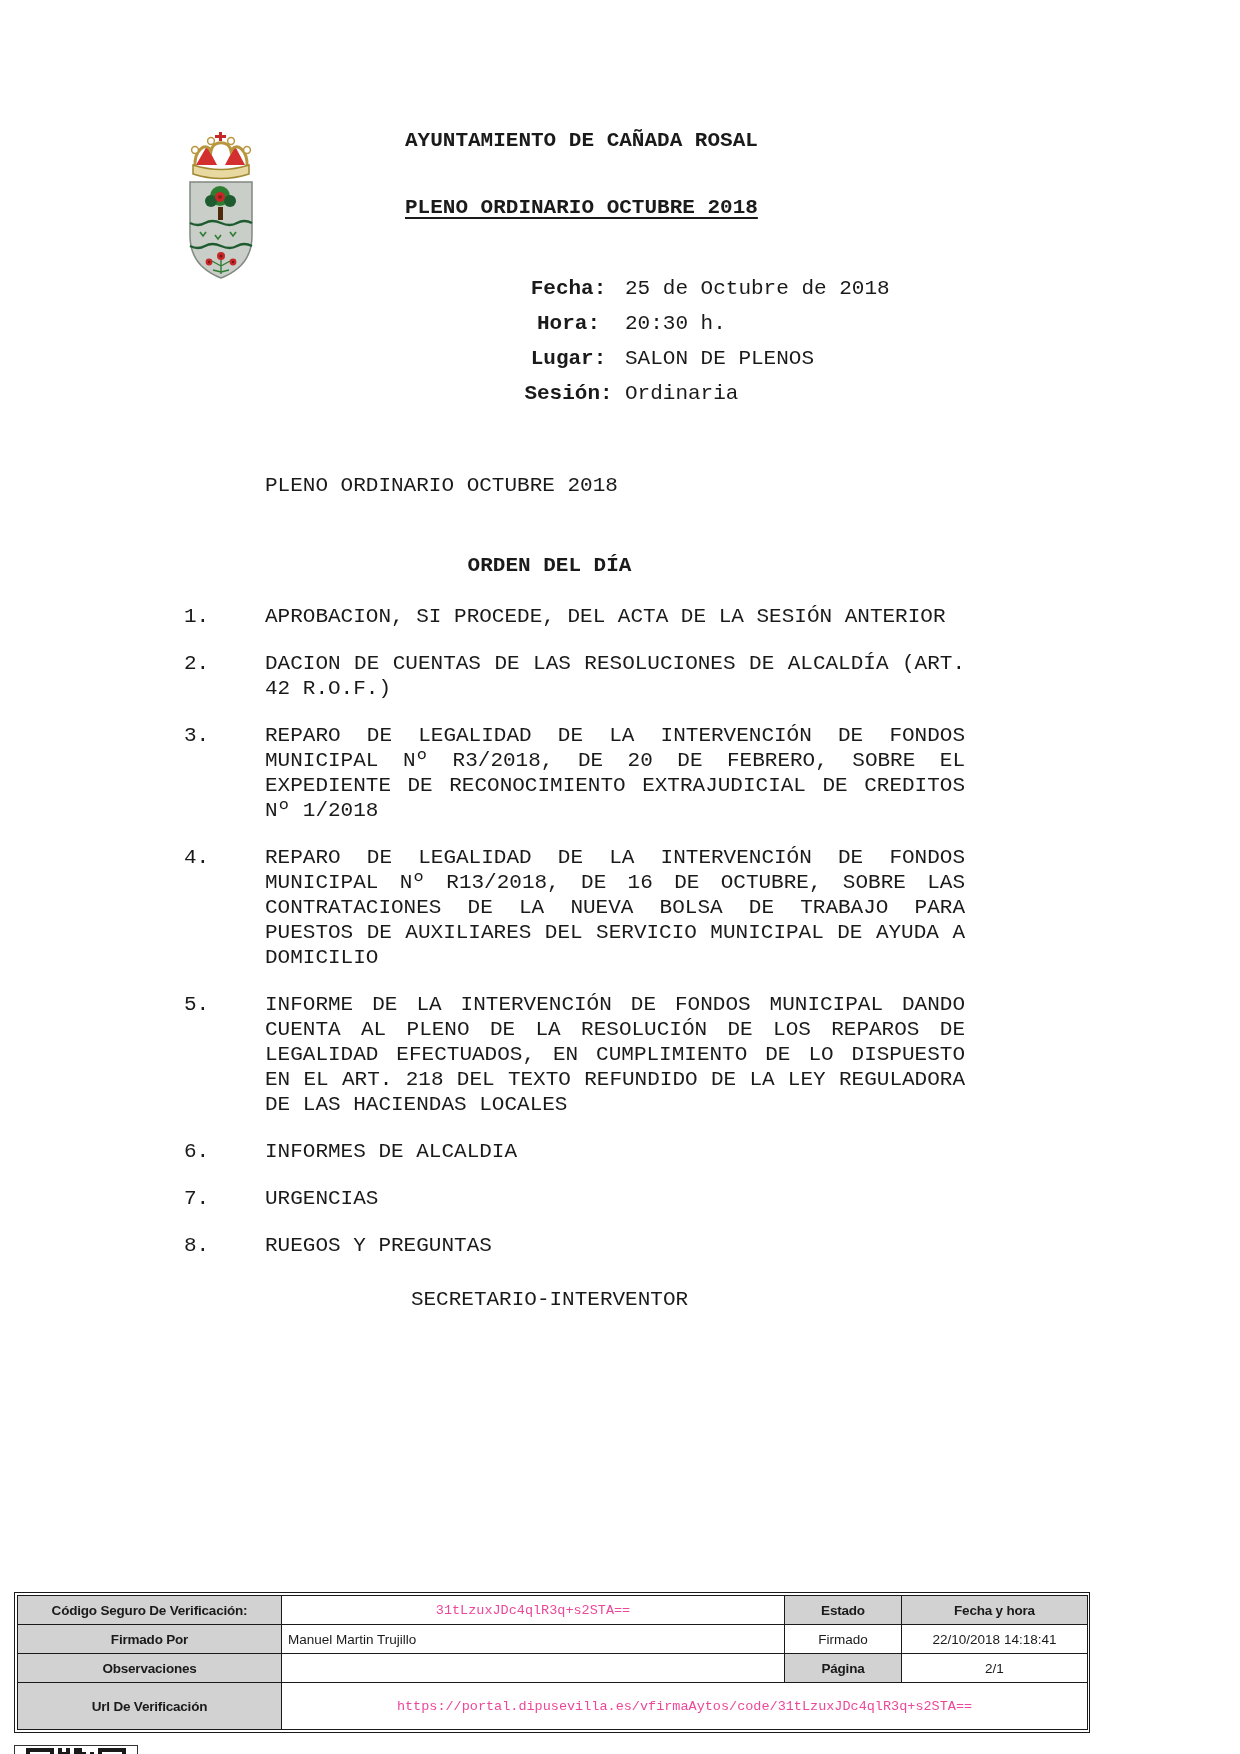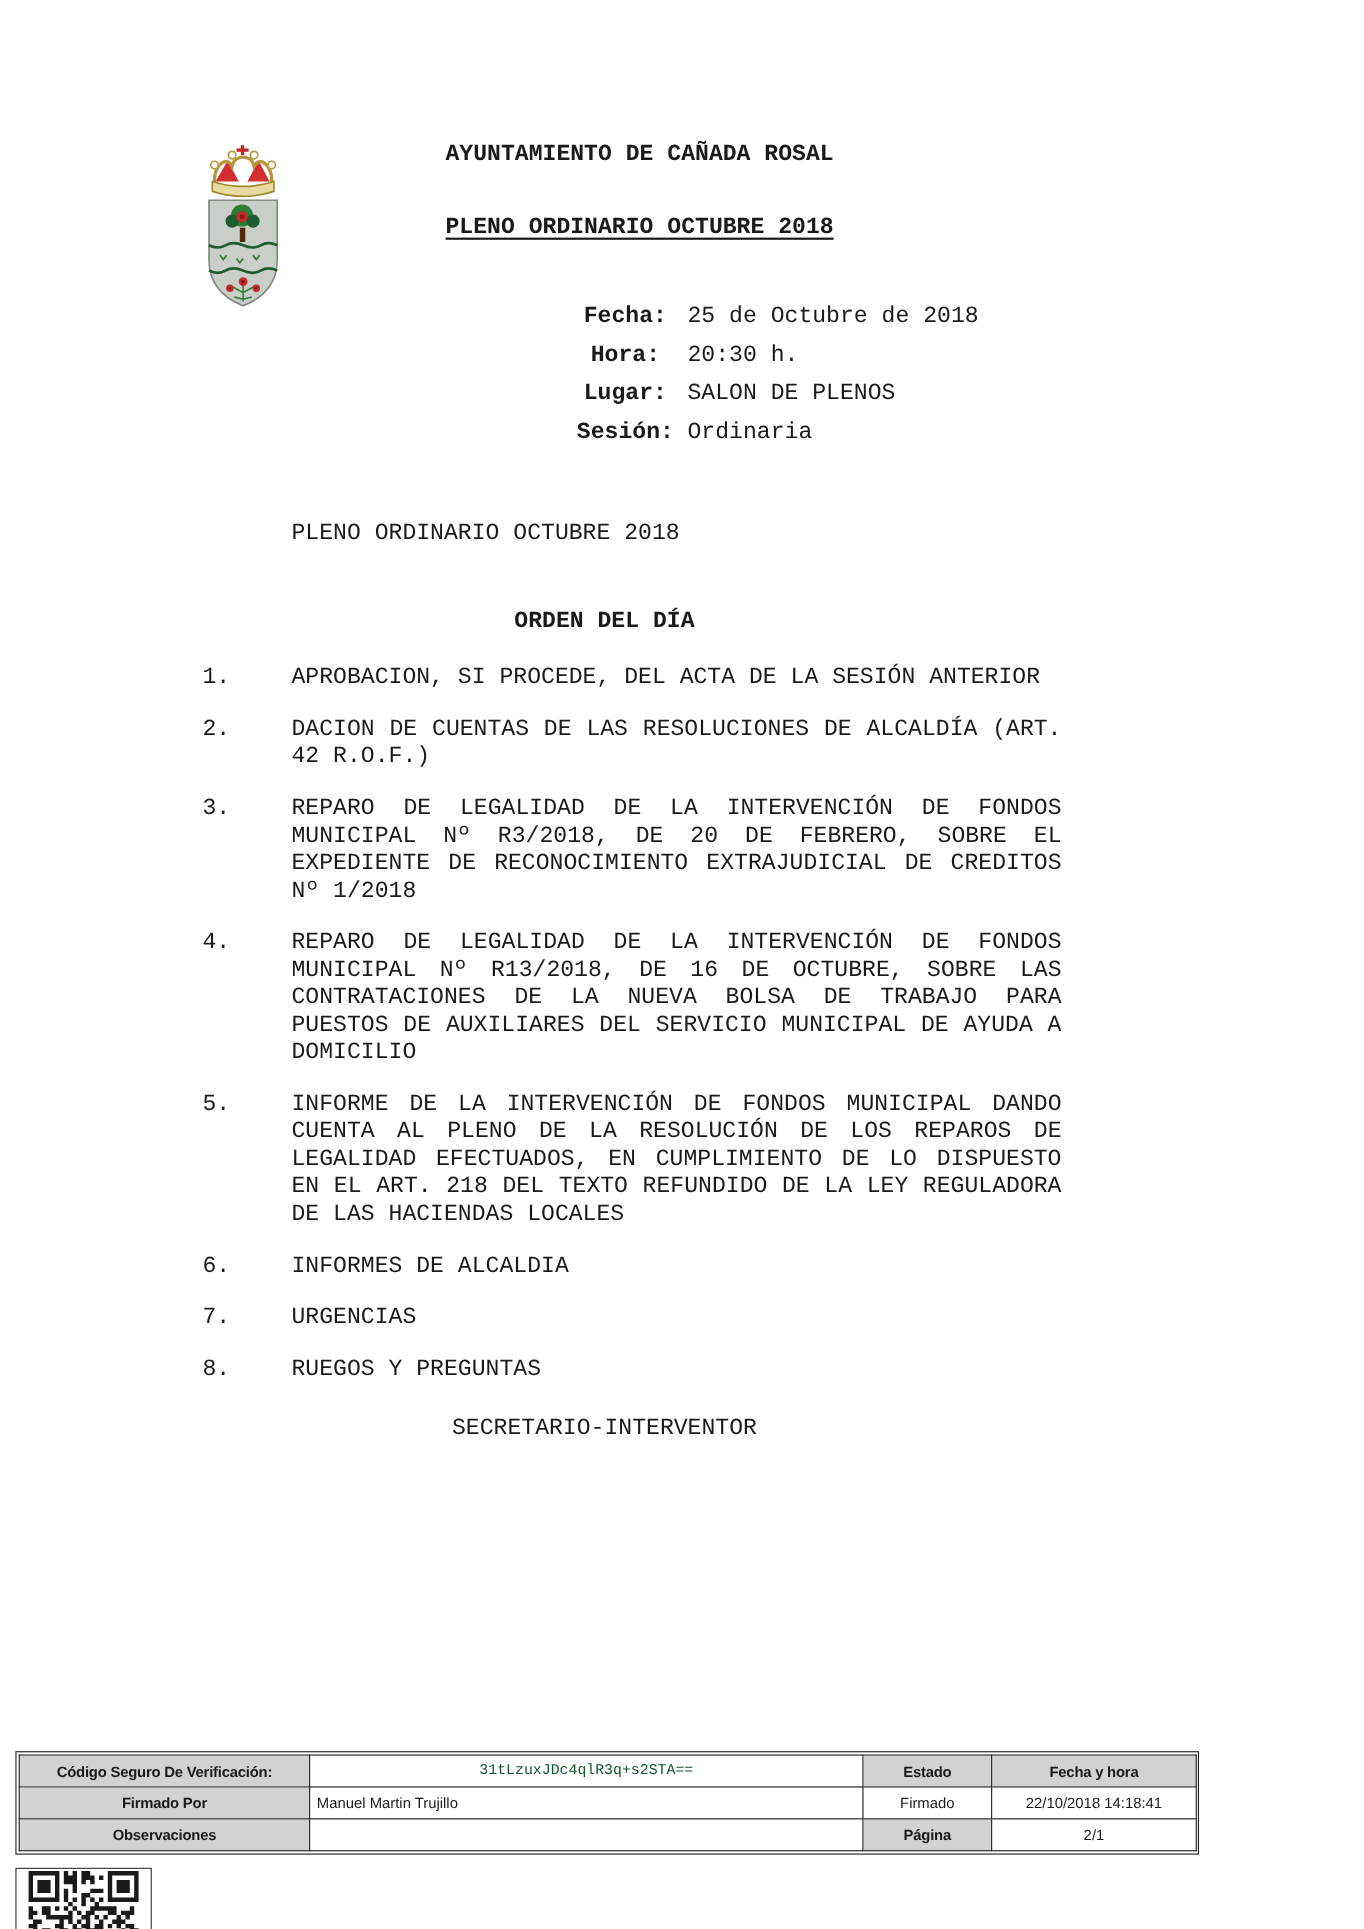--- a/index.html
+++ b/index.html
@@ -30,21 +30,21 @@
   .sig{margin-top:29px;text-align:center;position:relative;left:-25px;}
   
   .footer{left:14px;top:1592px;display:flex;align-items:stretch;gap:12px;
           font-family:"Liberation Sans","DejaVu Sans",sans-serif;flex-direction:column;}
   .vwrap{border:1px solid #1a1a1a;padding:2px;background:#fff;width:1076px;box-sizing:border-box;}
   .vwrap table{border-collapse:collapse;width:100%;height:100%;table-layout:fixed;}
   .vwrap td{border:1.5px solid #1a1a1a;font-size:13.5px;padding:2px 6px;height:24px;
             overflow:hidden;white-space:nowrap;}
   td.lbl{background:#d2d2d2;font-weight:bold;text-align:center;letter-spacing:-0.2px;}
   td.center{text-align:center;}
-  td.mono{font-family:"Liberation Mono","DejaVu Sans Mono",monospace;color:#14532d;}
+  td.mono{font-family:"Liberation Mono","DejaVu Sans Mono",monospace;color:#ec4899;}
   td.tallrow{height:42px;}
   .qrbox{width:124px;border:1.5px solid #333;background:#fff;display:flex;
          align-items:center;justify-content:center;box-sizing:border-box;}
 </style>
 </head>
 <body>
 
 <div class="abs crest">
   <svg width="82" height="150" viewBox="0 0 82 150">
 
@@ -159,20 +159,24 @@
         <td>Manuel Martin Trujillo</td>
         <td class="center">Firmado</td>
         <td class="center">22/10/2018 14:18:41</td>
       </tr>
       <tr>
         <td class="lbl">Observaciones</td>
         <td></td>
         <td class="lbl">Página</td>
         <td class="center">2/1</td>
       </tr>
+      <tr>
+        <td class="lbl tallrow">Url De Verificación</td>
+        <td class="mono center tallrow" colspan="3">https://portal.dipusevilla.es/vfirmaAytos/code/31tLzuxJDc4qlR3q+s2STA==</td>
+      </tr>
     </tbody>
       </table>
   </div>
   <div class="qrbox">
     <svg id="qr" width="104" height="104" viewBox="0 0 104 104">
         <path d="M2 2h4v4h-4zM6 2h4v4h-4zM10 2h4v4h-4zM14 2h4v4h-4zM18 2h4v4h-4zM22 2h4v4h-4zM26 2h4v4h-4zM34 2h4v4h-4zM42 2h4v4h-4zM50 2h4v4h-4zM54 2h4v4h-4zM74 2h4v4h-4zM78 2h4v4h-4zM82 2h4v4h-4zM86 2h4v4h-4zM90 2h4v4h-4zM94 2h4v4h-4zM98 2h4v4h-4zM2 6h4v4h-4zM26 6h4v4h-4zM34 6h4v4h-4zM38 6h4v4h-4zM42 6h4v4h-4zM50 6h4v4h-4zM54 6h4v4h-4zM58 6h4v4h-4zM66 6h4v4h-4zM74 6h4v4h-4zM98 6h4v4h-4zM2 10h4v4h-4zM10 10h4v4h-4zM14 10h4v4h-4zM18 10h4v4h-4zM26 10h4v4h-4zM34 10h4v4h-4zM38 10h4v4h-4zM42 10h4v4h-4zM50 10h4v4h-4zM58 10h4v4h-4zM74 10h4v4h-4zM82 10h4v4h-4zM86 10h4v4h-4zM90 10h4v4h-4zM98 10h4v4h-4zM2 14h4v4h-4zM10 14h4v4h-4zM14 14h4v4h-4zM18 14h4v4h-4zM26 14h4v4h-4zM42 14h4v4h-4zM74 14h4v4h-4zM82 14h4v4h-4zM86 14h4v4h-4zM90 14h4v4h-4zM98 14h4v4h-4zM2 18h4v4h-4zM10 18h4v4h-4zM14 18h4v4h-4zM18 18h4v4h-4zM26 18h4v4h-4zM34 18h4v4h-4zM42 18h4v4h-4zM58 18h4v4h-4zM62 18h4v4h-4zM66 18h4v4h-4zM74 18h4v4h-4zM82 18h4v4h-4zM86 18h4v4h-4zM90 18h4v4h-4zM98 18h4v4h-4zM2 22h4v4h-4zM26 22h4v4h-4zM34 22h4v4h-4zM50 22h4v4h-4zM54 22h4v4h-4zM74 22h4v4h-4zM98 22h4v4h-4zM2 26h4v4h-4zM6 26h4v4h-4zM10 26h4v4h-4zM14 26h4v4h-4zM18 26h4v4h-4zM22 26h4v4h-4zM26 26h4v4h-4zM34 26h4v4h-4zM42 26h4v4h-4zM50 26h4v4h-4zM58 26h4v4h-4zM66 26h4v4h-4zM74 26h4v4h-4zM78 26h4v4h-4zM82 26h4v4h-4zM86 26h4v4h-4zM90 26h4v4h-4zM94 26h4v4h-4zM98 26h4v4h-4zM38 30h4v4h-4zM50 30h4v4h-4zM62 30h4v4h-4zM2 34h4v4h-4zM14 34h4v4h-4zM18 34h4v4h-4zM26 34h4v4h-4zM34 34h4v4h-4zM42 34h4v4h-4zM58 34h4v4h-4zM62 34h4v4h-4zM66 34h4v4h-4zM70 34h4v4h-4zM74 34h4v4h-4zM78 34h4v4h-4zM94 34h4v4h-4zM2 38h4v4h-4zM6 38h4v4h-4zM14 38h4v4h-4zM18 38h4v4h-4zM38 38h4v4h-4zM46 38h4v4h-4zM54 38h4v4h-4zM58 38h4v4h-4zM74 38h4v4h-4zM78 38h4v4h-4zM86 38h4v4h-4zM90 38h4v4h-4zM94 38h4v4h-4zM2 42h4v4h-4zM18 42h4v4h-4zM22 42h4v4h-4zM26 42h4v4h-4zM30 42h4v4h-4zM34 42h4v4h-4zM38 42h4v4h-4zM50 42h4v4h-4zM54 42h4v4h-4zM62 42h4v4h-4zM70 42h4v4h-4zM82 42h4v4h-4zM90 42h4v4h-4zM6 46h4v4h-4zM10 46h4v4h-4zM30 46h4v4h-4zM38 46h4v4h-4zM46 46h4v4h-4zM54 46h4v4h-4zM66 46h4v4h-4zM78 46h4v4h-4zM82 46h4v4h-4zM86 46h4v4h-4zM2 50h4v4h-4zM6 50h4v4h-4zM26 50h4v4h-4zM30 50h4v4h-4zM42 50h4v4h-4zM50 50h4v4h-4zM54 50h4v4h-4zM62 50h4v4h-4zM66 50h4v4h-4zM74 50h4v4h-4zM82 50h4v4h-4zM90 50h4v4h-4zM94 50h4v4h-4zM6 54h4v4h-4zM14 54h4v4h-4zM18 54h4v4h-4zM30 54h4v4h-4zM34 54h4v4h-4zM42 54h4v4h-4zM46 54h4v4h-4zM54 54h4v4h-4zM58 54h4v4h-4zM62 54h4v4h-4zM66 54h4v4h-4zM86 54h4v4h-4zM94 54h4v4h-4zM98 54h4v4h-4zM26 58h4v4h-4zM34 58h4v4h-4zM46 58h4v4h-4zM50 58h4v4h-4zM62 58h4v4h-4zM74 58h4v4h-4zM90 58h4v4h-4zM94 58h4v4h-4zM2 62h4v4h-4zM10 62h4v4h-4zM18 62h4v4h-4zM30 62h4v4h-4zM38 62h4v4h-4zM50 62h4v4h-4zM54 62h4v4h-4zM58 62h4v4h-4zM66 62h4v4h-4zM70 62h4v4h-4zM82 62h4v4h-4zM86 62h4v4h-4zM90 62h4v4h-4zM94 62h4v4h-4zM98 62h4v4h-4zM14 66h4v4h-4zM26 66h4v4h-4zM34 66h4v4h-4zM42 66h4v4h-4zM50 66h4v4h-4zM54 66h4v4h-4zM58 66h4v4h-4zM62 66h4v4h-4zM66 66h4v4h-4zM86 66h4v4h-4zM94 66h4v4h-4zM98 66h4v4h-4zM34 70h4v4h-4zM42 70h4v4h-4zM58 70h4v4h-4zM62 70h4v4h-4zM66 70h4v4h-4zM78 70h4v4h-4zM86 70h4v4h-4zM94 70h4v4h-4zM98 70h4v4h-4zM2 74h4v4h-4zM6 74h4v4h-4zM10 74h4v4h-4zM14 74h4v4h-4zM18 74h4v4h-4zM22 74h4v4h-4zM26 74h4v4h-4zM34 74h4v4h-4zM38 74h4v4h-4zM50 74h4v4h-4zM54 74h4v4h-4zM82 74h4v4h-4zM86 74h4v4h-4zM90 74h4v4h-4zM94 74h4v4h-4zM98 74h4v4h-4zM2 78h4v4h-4zM26 78h4v4h-4zM38 78h4v4h-4zM46 78h4v4h-4zM62 78h4v4h-4zM70 78h4v4h-4zM74 78h4v4h-4zM86 78h4v4h-4zM98 78h4v4h-4zM2 82h4v4h-4zM10 82h4v4h-4zM14 82h4v4h-4zM18 82h4v4h-4zM26 82h4v4h-4zM42 82h4v4h-4zM46 82h4v4h-4zM50 82h4v4h-4zM58 82h4v4h-4zM62 82h4v4h-4zM74 82h4v4h-4zM78 82h4v4h-4zM82 82h4v4h-4zM86 82h4v4h-4zM98 82h4v4h-4zM2 86h4v4h-4zM10 86h4v4h-4zM14 86h4v4h-4zM18 86h4v4h-4zM26 86h4v4h-4zM34 86h4v4h-4zM38 86h4v4h-4zM50 86h4v4h-4zM54 86h4v4h-4zM58 86h4v4h-4zM66 86h4v4h-4zM78 86h4v4h-4zM82 86h4v4h-4zM86 86h4v4h-4zM94 86h4v4h-4zM98 86h4v4h-4zM2 90h4v4h-4zM10 90h4v4h-4zM14 90h4v4h-4zM18 90h4v4h-4zM26 90h4v4h-4zM34 90h4v4h-4zM38 90h4v4h-4zM42 90h4v4h-4zM74 90h4v4h-4zM86 90h4v4h-4zM98 90h4v4h-4zM2 94h4v4h-4zM26 94h4v4h-4zM42 94h4v4h-4zM50 94h4v4h-4zM54 94h4v4h-4zM66 94h4v4h-4zM70 94h4v4h-4zM78 94h4v4h-4zM94 94h4v4h-4zM2 98h4v4h-4zM6 98h4v4h-4zM10 98h4v4h-4zM14 98h4v4h-4zM18 98h4v4h-4zM22 98h4v4h-4zM26 98h4v4h-4zM34 98h4v4h-4zM38 98h4v4h-4zM58 98h4v4h-4zM70 98h4v4h-4zM74 98h4v4h-4zM78 98h4v4h-4zM82 98h4v4h-4zM90 98h4v4h-4zM94 98h4v4h-4z" fill="#1a1a1a"></path>
       </svg>
   </div>
 </div>
 

